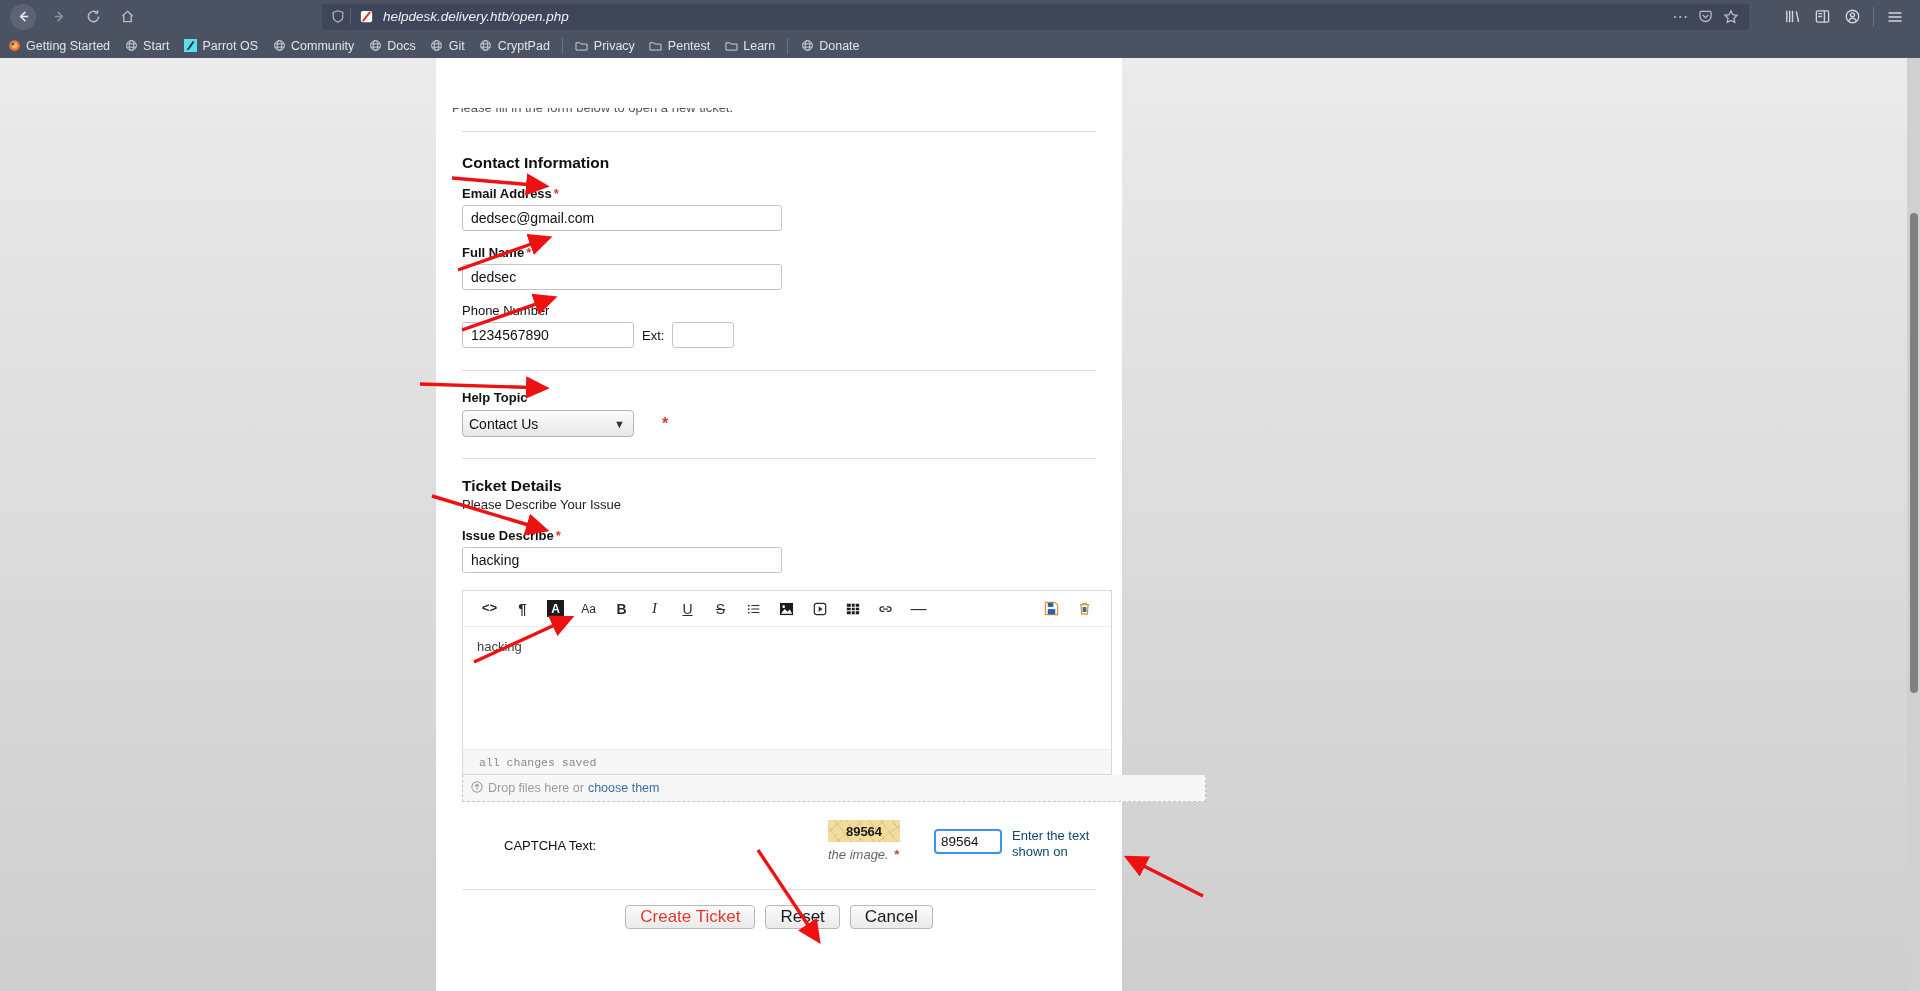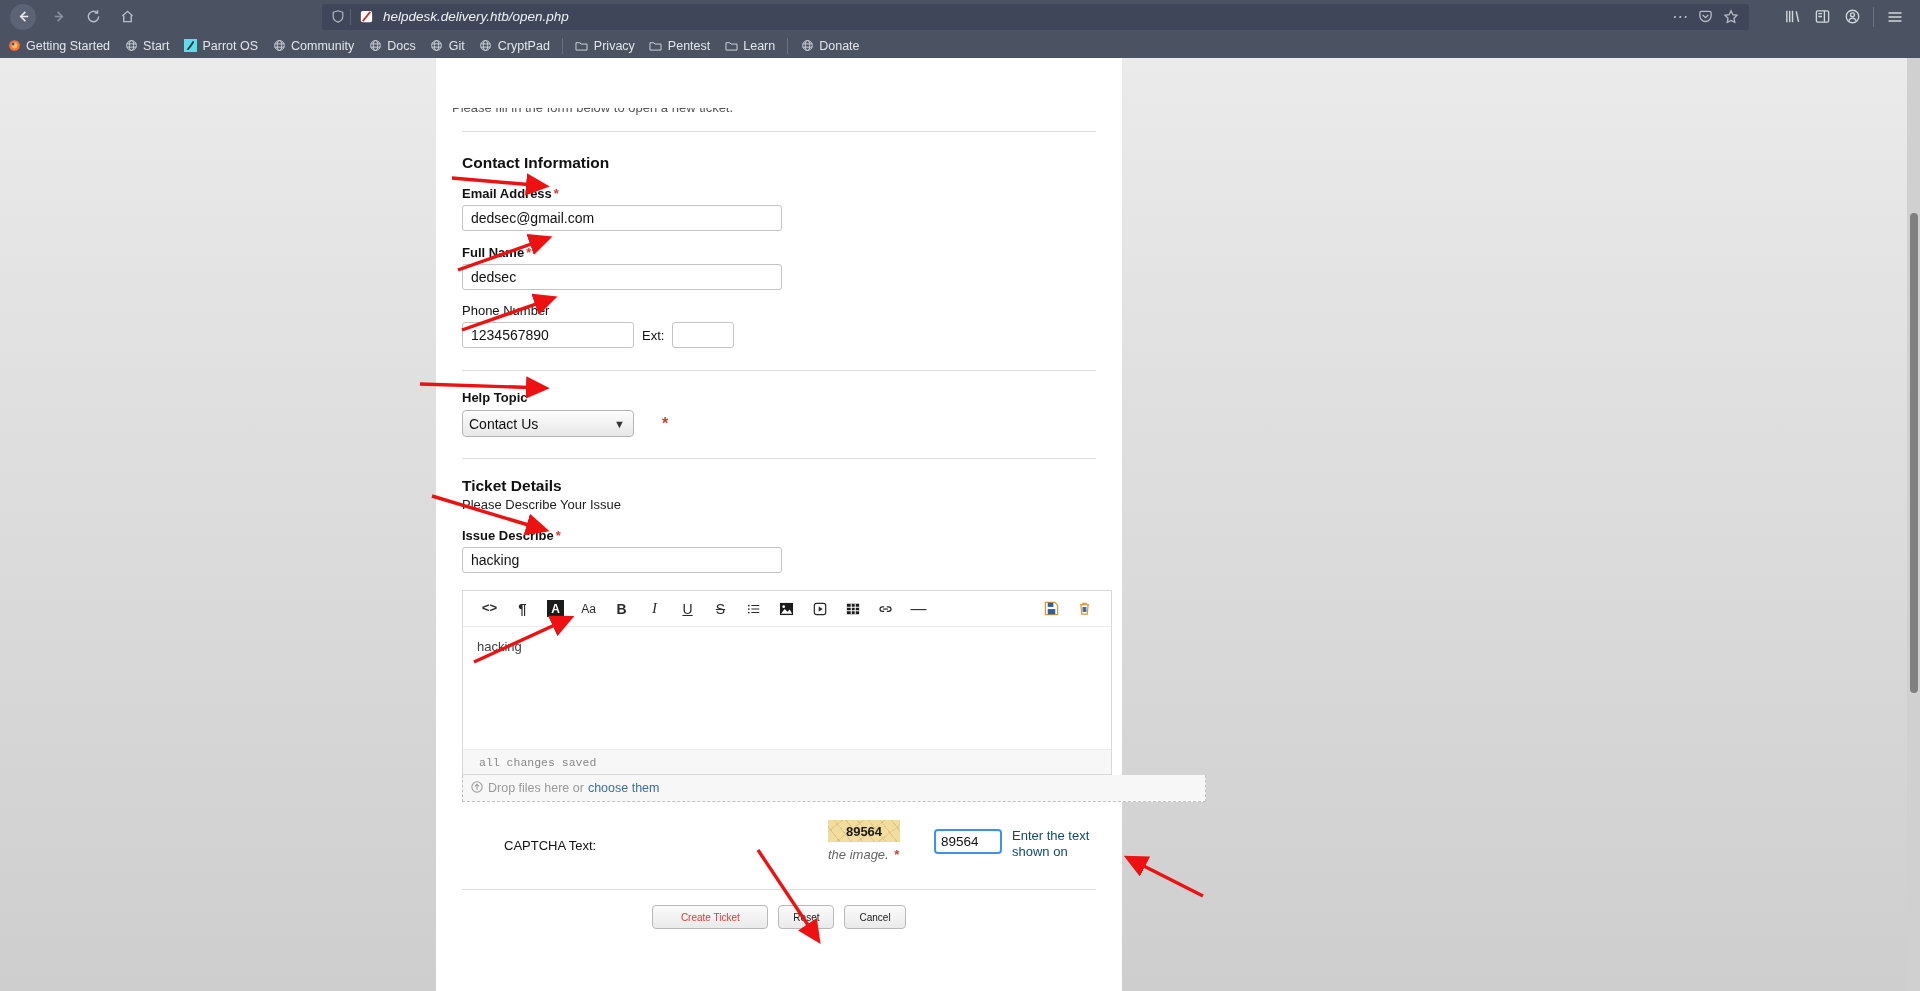--- a/index.html
+++ b/index.html
@@ -328,21 +328,21 @@
     margin-left: 10px; padding-top: 5px; width: 150px; line-height:1.25;
   }
 
   
   .btn-row {
     display: flex; justify-content: center; gap: 10px;
     padding-top: 15px;
   }
   button.frm {
     font-family: "Liberation Sans", sans-serif;
-    font-size: 10px;
+    font-size: 17px;
     height: 24px;
     padding: 0 14px;
     border: 1px solid #b9b9b9;
     border-radius: 4px;
     background: linear-gradient(180deg,#fbfbfb,#eaeaea);
     color: #1a1a1a;
   }
   button.frm.primary { color: #e23a2e; min-width: 116px; }
 
   

